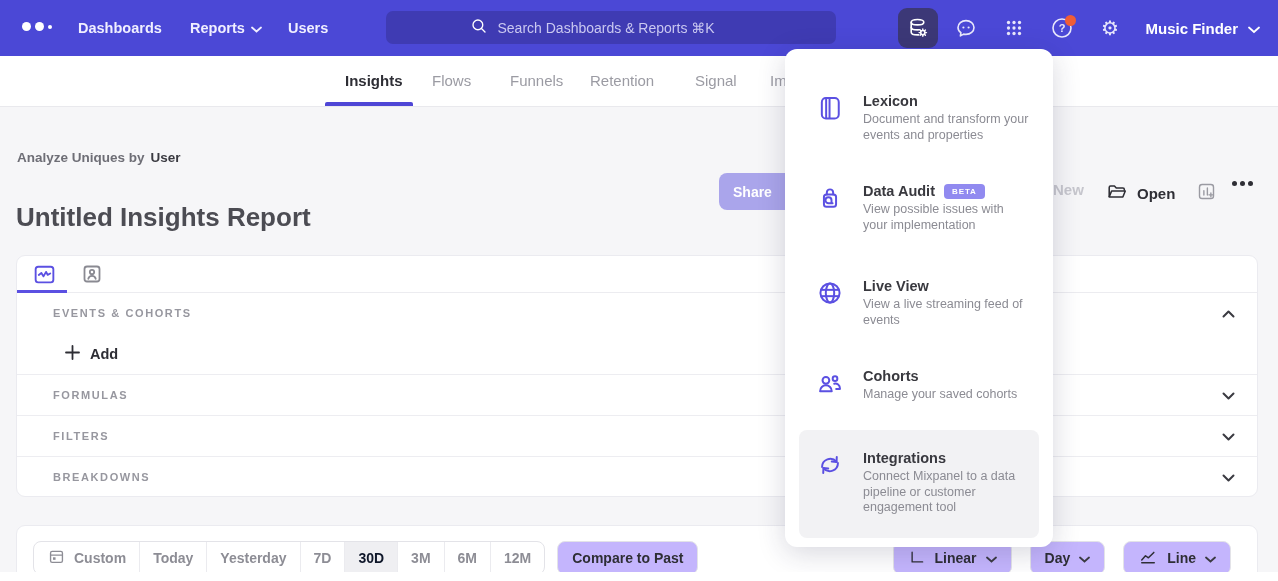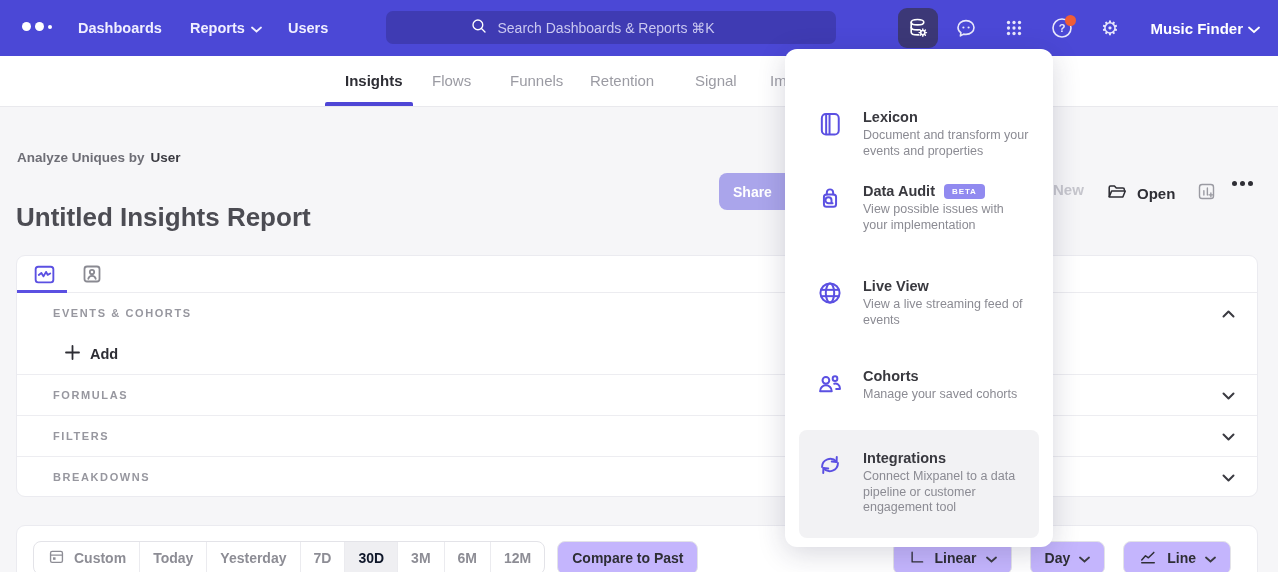--- a/index.html
+++ b/index.html
@@ -13,21 +13,21 @@
   .logo .d3 { width:4px; height:4px; border-radius:50%; background:#fff; }
   .nav-link { position:absolute; top:0; height:56px; line-height:56px; color:#f0efff; font-size:14.5px; font-weight:600; cursor:pointer; }
   .nav-link .chev { margin-left:6px; }
   .search-pill { position:absolute; left:386px; top:11px; width:450px; height:33px; background:#3f3bb3; border-radius:7px; display:flex; align-items:center; justify-content:center; gap:10px; cursor:text; }
   .search-pill input { background:transparent; border:none; outline:none; color:#fff; font-size:14px; width:255px; font-family:"Liberation Sans",sans-serif; }
   .search-pill input::placeholder { color:#cac8f1; opacity:1; }
   .nav-icon-btn { position:absolute; top:8px; width:40px; height:40px; border-radius:9px; display:flex; align-items:center; justify-content:center; cursor:pointer; }
   .nav-icon-btn.active { background:#3c3877; }
   .nav-icon-btn svg { display:block; }
   .notif-dot { position:absolute; top:7px; right:6px; width:11px; height:11px; border-radius:50%; background:#f05d36; }
-  .project-btn { position:absolute; right:18px; top:0; height:56px; display:flex; align-items:center; gap:5px; color:#fff; font-size:15px; font-weight:700; cursor:pointer; }
+  .project-btn { position:absolute; right:18px; top:0; height:56px; display:flex; align-items:center; gap:10px; color:#fff; font-size:15px; font-weight:700; cursor:pointer; }
   .gear-glyph { color:#e8e7fb; font-size:20px; line-height:1; }
 
   
   .tabbar { position:absolute; top:56px; left:0; width:1278px; height:51px; background:#fff; border-bottom:1px solid #e9e9ed; z-index:2; }
   .rtab { position:absolute; top:0; height:50px; line-height:50px; font-size:15px; color:#9b9ba3; cursor:pointer; }
   .rtab.active { color:#2e2e35; font-weight:700; }
   .tab-underline { position:absolute; left:325px; bottom:0; width:88px; height:4px; background:#4f46d6; border-radius:2px 2px 0 0; }
 
   
   .subtitle { position:absolute; left:17px; top:150px; font-size:13.5px; color:#6e6e76; font-weight:600; }
@@ -334,21 +334,21 @@
         <span>Line</span>
         <span class="chev"><svg width="11" height="7" viewBox="0 0 11 7">
               <polyline points="1,1.5 5.5,5.5 10,1.5" fill="none" stroke="#3a3a41" stroke-width="1.8" stroke-linecap="round"></polyline>
             </svg></span>
       </div>
     </div>
   </div>
 
   <div class="apps-panel">
 
-    <div class="app-item" style="top:52px">
+    <div class="app-item" style="top:36px">
       <span class="app-icon"><svg width="28" height="28" viewBox="0 0 24 24" fill="none" stroke="#5b50e2" stroke-width="1.7" stroke-linejoin="round">
             <rect x="5" y="3.5" width="14.5" height="17.5" rx="3.5"></rect>
             <line x1="8.7" y1="3.5" x2="8.7" y2="21"></line>
             <line x1="11.6" y1="3.5" x2="11.6" y2="21"></line>
           </svg></span>
       <div>
         <div class="app-title">
             <span>Lexicon</span>
           </div>
         <div class="app-desc">Document and transform your events and properties</div>

